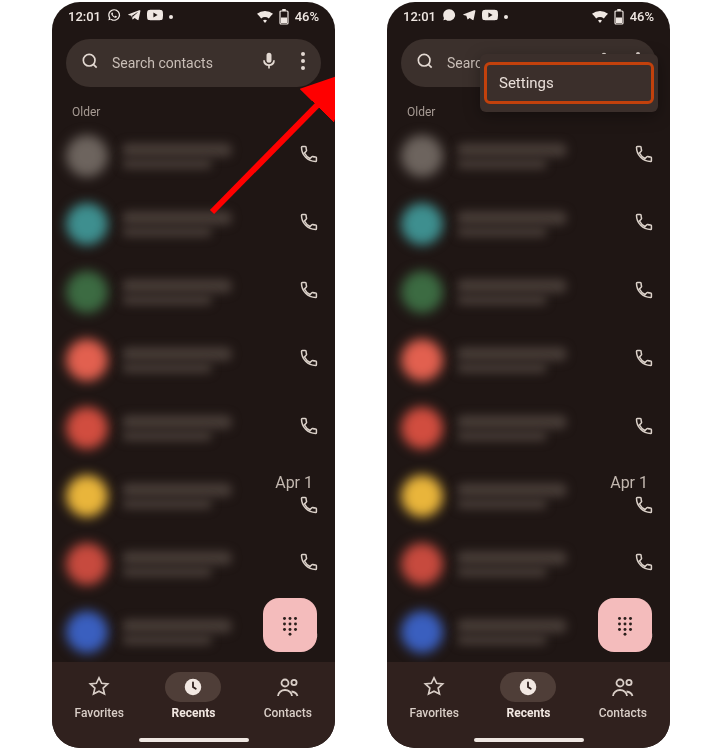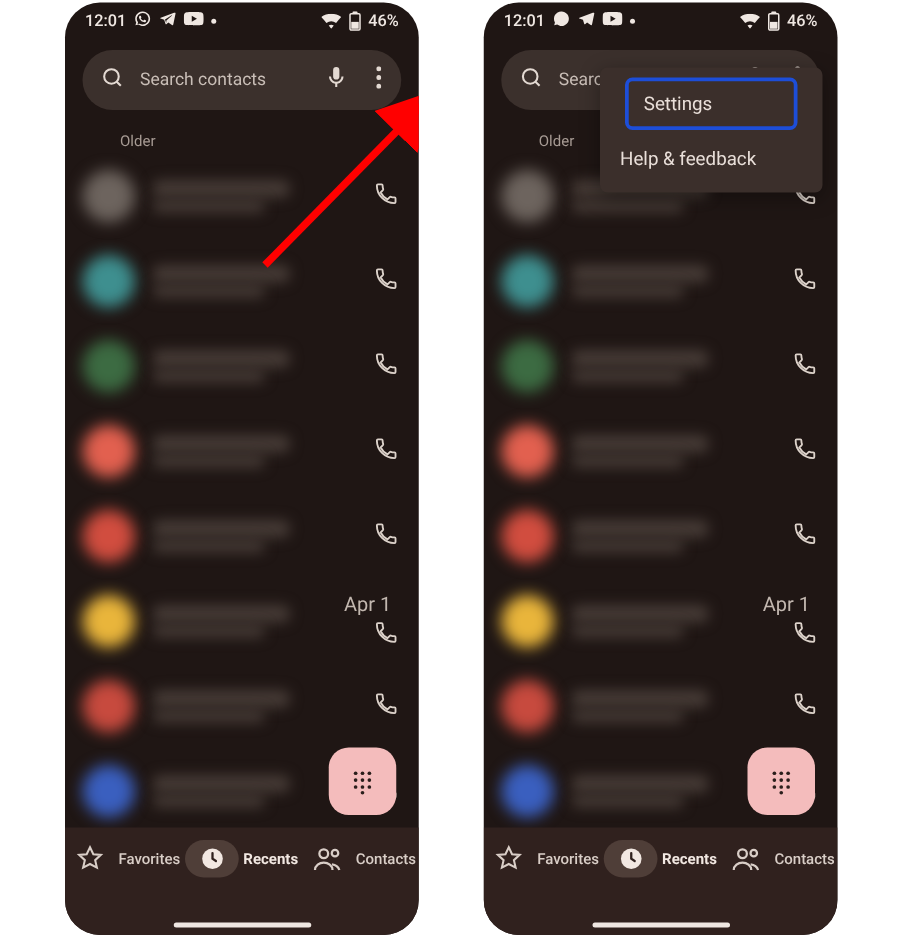--- a/index.html
+++ b/index.html
@@ -50,21 +50,20 @@
   .search-pill .ph {
     flex: 1;
     font-size: 14px;
     color: #c9beb7;
   }
   .icon { color:#e3d9d2; }
   .section-label {
     font-size: 12px;
     color: #a79b94;
     padding: 8px 20px 4px 20px;
-    margin-left: 24px;
   }
   .calllist {
     padding: 0 8px;
     display: flex;
     flex-direction: column;
     gap: 2px;
   }
   .row {
     display: flex;
     align-items: center;
@@ -106,21 +105,21 @@
   .bottomnav {
     position:absolute; bottom:0; left:0; right:0;
     height:86px;
     background:#30211e;
     display:flex;
     justify-content:space-around;
     align-items:flex-start;
     padding-top:10px;
   }
   .nav-item {
-    display:flex; align-items:center; gap:4px;
+    display:flex; flex-direction:column; align-items:center; gap:4px;
     color:#d9cec7; font-size:12px; font-weight:500;
     width:90px;
   }
   .nav-item.active .pill {
     background:#4f3e38;
   }
   .nav-item .pill {
     width:56px; height:30px; border-radius:16px;
     display:flex; align-items:center; justify-content:center;
   }
@@ -139,23 +138,23 @@
     padding:6px 0;
     box-shadow:0 4px 16px rgba(0,0,0,.35);
     z-index:5;
   }
   .menu-item {
     padding:12px 16px;
     font-size:15px;
     color:#e9dfd9;
   }
   .highlight {
-    border:3px solid #1d4ed8;
+    border:3px solid #c2410c;
     border-radius:6px;
-    margin:2px 20px;
+    margin:2px 4px;
     padding:9px 12px;
   }
   
   .arrow-svg {
     position:absolute;
     top:60px; left:150px;
     width:170px; height:160px;
     z-index:6;
     pointer-events:none;
   }
@@ -526,21 +525,20 @@
         <div class="side">
           <span class="call-icn"><svg width="20" height="20" viewBox="0 0 24 24" fill="none" stroke="currentColor" stroke-width="1.8">
               <path d="M6.6 10.8a15 15 0 0 0 6.6 6.6l2.2-2.2a1 1 0 0 1 1-.26 11 11 0 0 0 3.5.56 1 1 0 0 1 1 1V20a1 1 0 0 1-1 1A17 17 0 0 1 3 4a1 1 0 0 1 1-1h3.5a1 1 0 0 1 1 1 11 11 0 0 0 .56 3.5 1 1 0 0 1-.26 1z"></path>
             </svg></span>
         </div>
       </div>
     </div>
 
   <div class="menu-panel">
     <div class="menu-item highlight">Settings</div>
-    <div class="menu-item">Help &amp; feedback</div>
   </div>
 
   <div class="dial-fab">
     <svg width="22" height="22" viewBox="0 0 24 24" fill="#2a1e1b">
         <circle cx="6" cy="5" r="1.6"></circle>
         <circle cx="12" cy="5" r="1.6"></circle>
         <circle cx="18" cy="5" r="1.6"></circle>
         <circle cx="6" cy="11" r="1.6"></circle>
         <circle cx="12" cy="11" r="1.6"></circle>
         <circle cx="18" cy="11" r="1.6"></circle>

